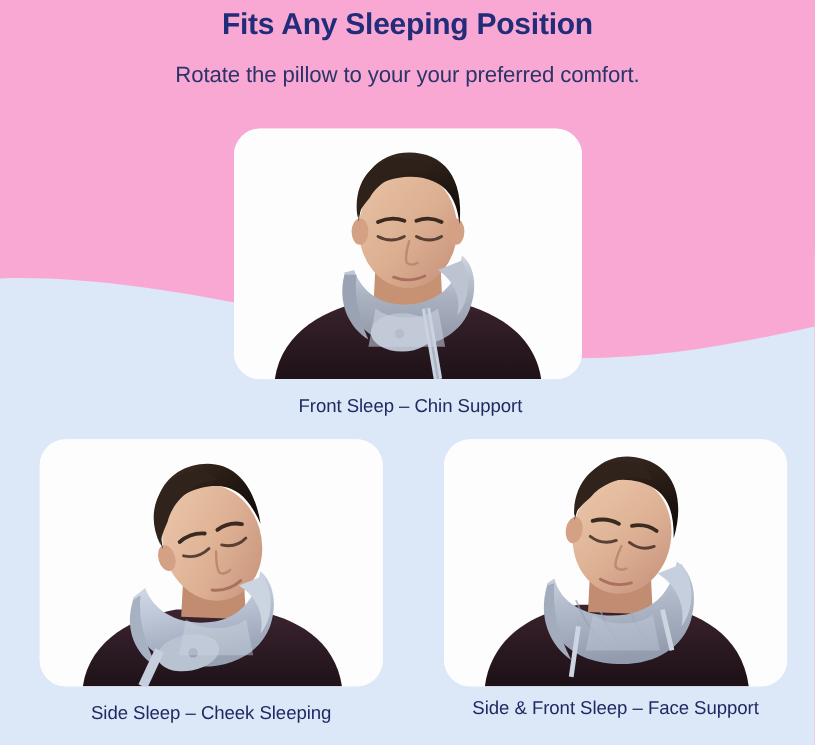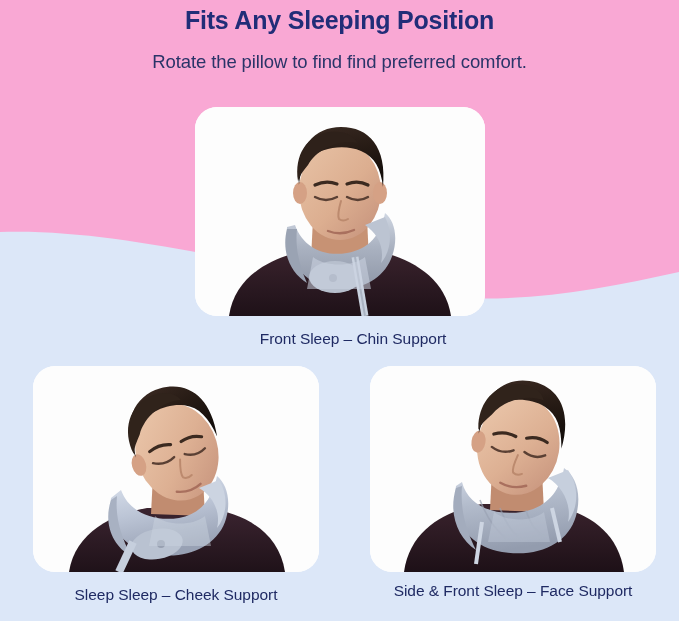--- a/index.html
+++ b/index.html
@@ -109,21 +109,21 @@
     position: absolute;
     z-index: 3;
     text-align: center;
     font-size: 15.5px;
     color: #1f2a63;
     letter-spacing: -0.05px;
     line-height: 1.2;
     white-space: nowrap;
   }
   .caption-top {
-    left: 208px;
+    left: 197px;
     top: 330px;
     width: 290px;
   }
   .caption-bl {
     left: 24px;
     top: 586px;
     width: 304px;
   }
   .caption-br {
     left: 358px;
@@ -135,21 +135,21 @@
 <body>
 
 <div class="page">
 
   <svg class="bg-wave" viewBox="0 0 679 621" preserveAspectRatio="none" aria-hidden="true">
     <path d="M0,232 C120,228 260,268 400,292 C500,308 590,292 679,272 L679,621 L0,621 Z" fill="#dce7f8"></path>
   </svg>
 
   <div class="header">
     <h1 class="title">Fits Any Sleeping Position</h1>
-    <p class="subtitle">Rotate the pillow to find find preferred comfort.</p>
+    <p class="subtitle">Rotate the pillow to your your preferred comfort.</p>
   </div>
 
   <div class="card card-top">
     <svg class="photo" viewBox="0 0 290 209" preserveAspectRatio="xMidYMid slice" aria-hidden="true">
       <defs>
         <linearGradient id="skinA" x1="0" y1="0" x2="1" y2="1">
           <stop offset="0%" stop-color="#e8c3a6"></stop>
           <stop offset="55%" stop-color="#dcae90"></stop>
           <stop offset="100%" stop-color="#c4907a"></stop>
         </linearGradient>
@@ -264,21 +264,21 @@
       <path d="M78,134 C70,158 80,180 98,190 C88,170 82,152 84,130 Z" fill="#a8b1c2"></path>
       <path d="M166,122 C180,130 188,146 184,162 C194,150 196,130 186,114 Z" fill="#ccd4e1"></path>
 
       <ellipse cx="124" cy="178" rx="26" ry="15" fill="#b9c2d1" transform="rotate(-10 124 178)"></ellipse>
       <circle cx="128" cy="178" r="4" fill="#98a1b2"></circle>
       <path d="M100,176 L86,206" stroke="#c6cfdd" stroke-width="8" fill="none"></path>
 
       <path d="M122,150 C134,160 160,160 172,150 L178,180 L116,180 Z" fill="#ccd4e1" opacity="0.45"></path>
     </svg>
   </div>
-  <div class="caption caption-bl">Sleep Sleep – Cheek Support</div>
+  <div class="caption caption-bl">Side Sleep – Cheek Sleeping</div>
 
   <div class="card card-br">
     <svg class="photo" viewBox="0 0 286 206" preserveAspectRatio="xMidYMid slice" aria-hidden="true">
       <defs>
         <linearGradient id="skinC" x1="0" y1="0" x2="1" y2="1">
           <stop offset="0%" stop-color="#ecc9ad"></stop>
           <stop offset="55%" stop-color="#ddb093"></stop>
           <stop offset="100%" stop-color="#c4907a"></stop>
         </linearGradient>
         <linearGradient id="pillC" x1="0" y1="0" x2="0.2" y2="1">

